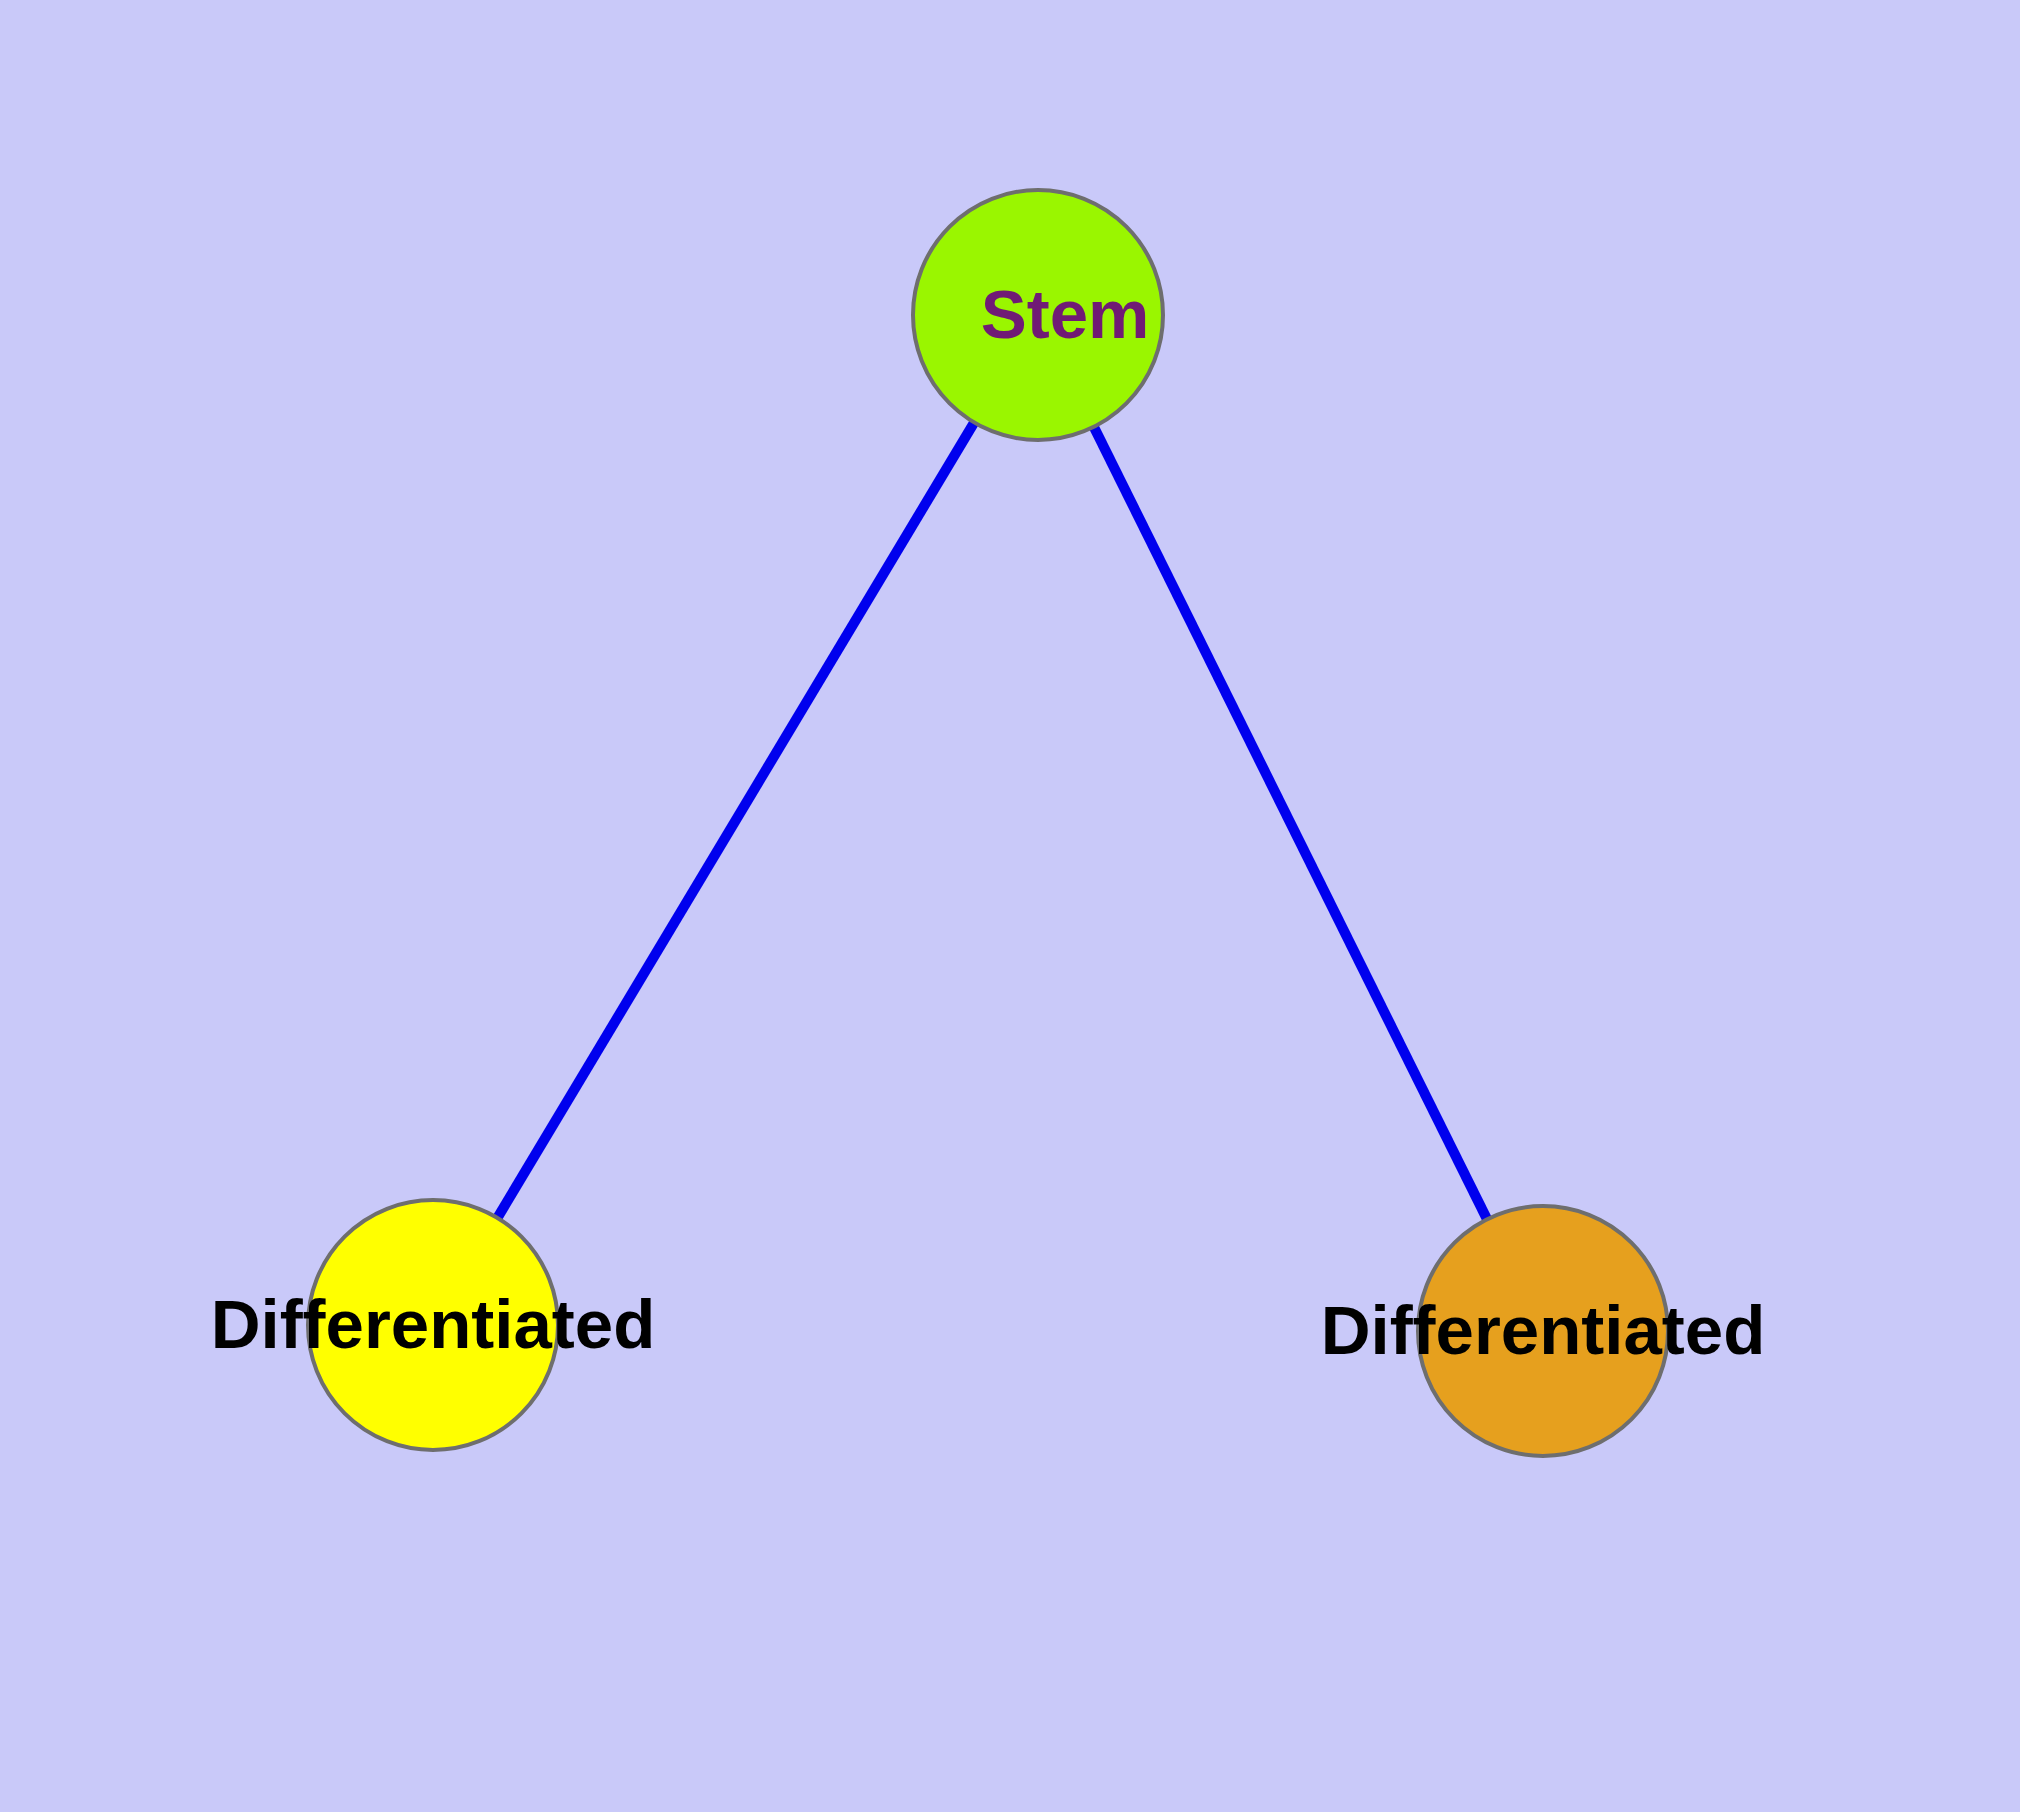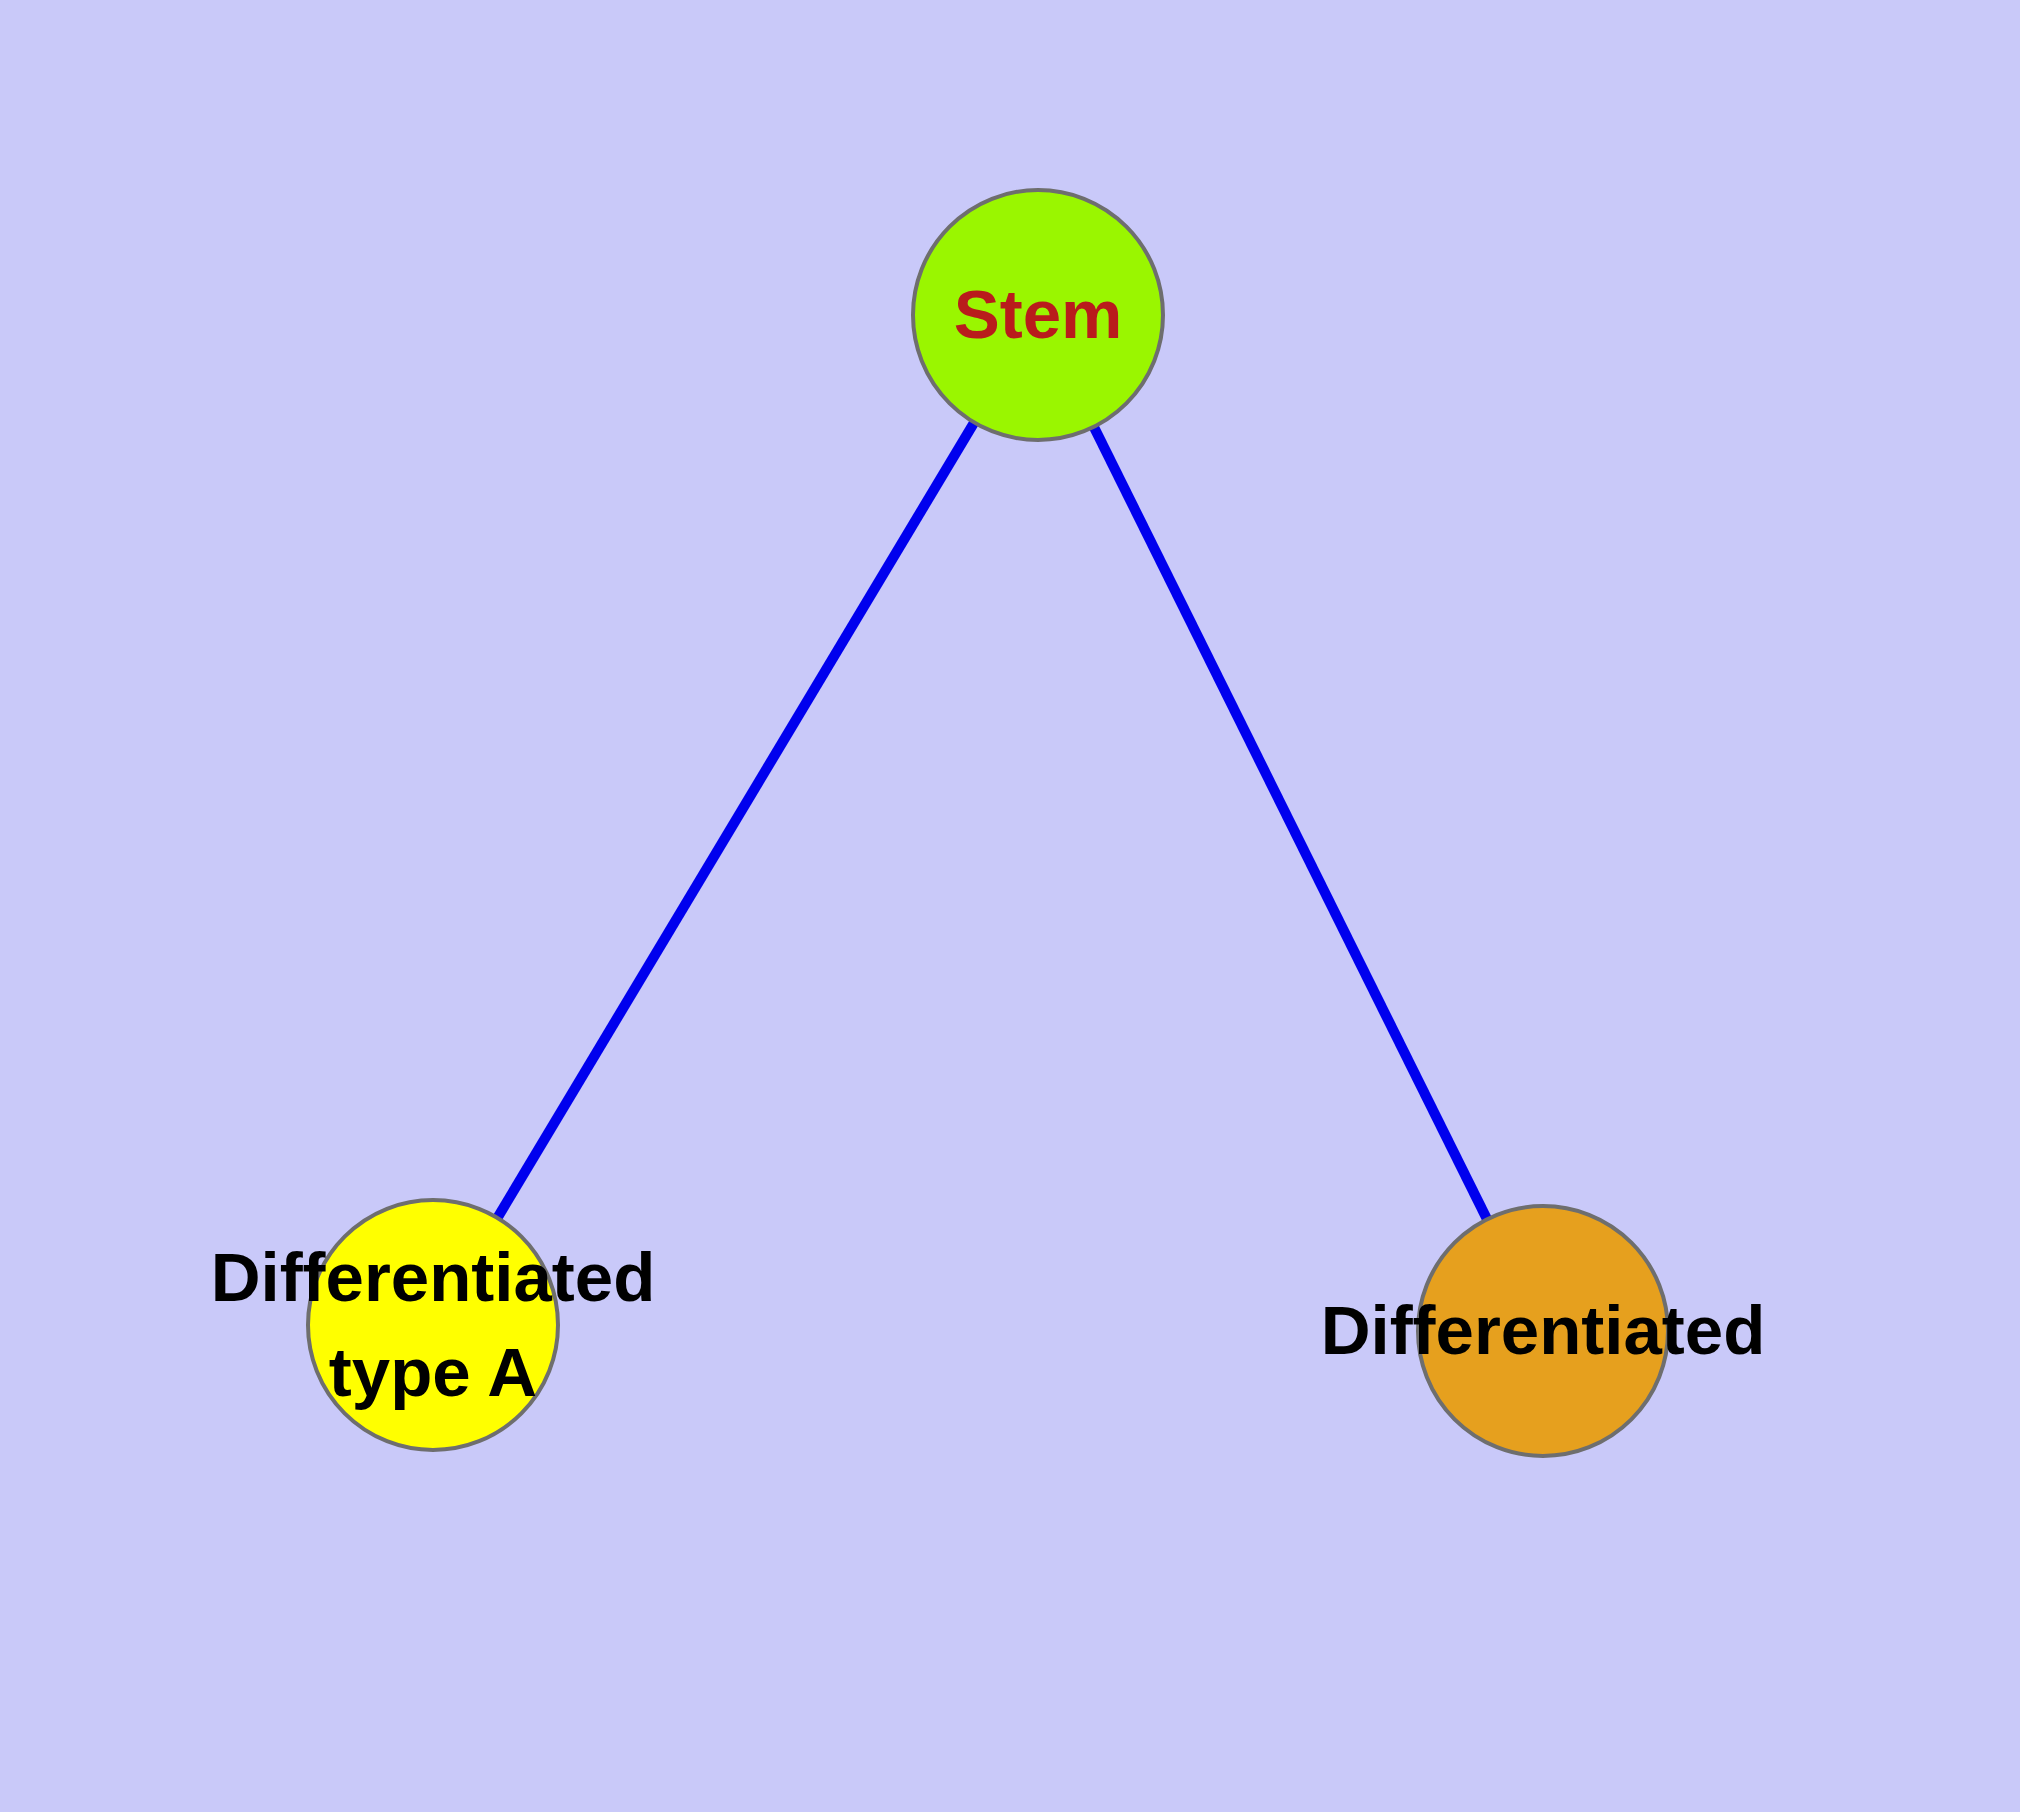--- a/index.html
+++ b/index.html
@@ -51,29 +51,28 @@
 <body>
 
 <div class="canvas" id="canvas" style="width: 2021px; height: 1812px; background: rgb(201, 201, 249);">
   <svg class="edge-layer" id="edge-layer" xmlns="http://www.w3.org/2000/svg" viewBox="0 0 2384 2138" width="2021" height="1812">
       <line x1="1225" y1="372" x2="511" y2="1563" stroke="#0000EE" stroke-width="12"></line>
       <line x1="1225" y1="372" x2="1820" y2="1571" stroke="#0000EE" stroke-width="12"></line>
     </svg>
   <div class="node-layer" id="node-layer">
       <div class="node" style="left: 1038px; top: 315px;">
     <div class="node-circle" style="width: 254px; height: 254px; background: rgb(154, 246, 0); border-color: rgb(110, 110, 110); border-width: 4.2px;"></div>
-    <div class="node-label" style="color: #b91c1c;">
+    <div class="node-label" style="color: #701a75; margin-left: 27px;">
           <div>Stem</div>
         </div>
   </div>
       <div class="node" style="left: 433px; top: 1325px;">
     <div class="node-circle" style="width: 254px; height: 254px; background: rgb(255, 255, 0); border-color: rgb(110, 110, 110); border-width: 4.2px;"></div>
     <div class="node-label" style="color: rgb(0, 0, 0);">
           <div>Differentiated</div>
-          <div>type A</div>
         </div>
   </div>
       <div class="node" style="left: 1543px; top: 1331px;">
     <div class="node-circle" style="width: 254px; height: 254px; background: rgb(230, 160, 30); border-color: rgb(110, 110, 110); border-width: 4.2px;"></div>
     <div class="node-label" style="color: rgb(0, 0, 0);">
           <div>Differentiated</div>
         </div>
   </div>
     </div>
 </div>

